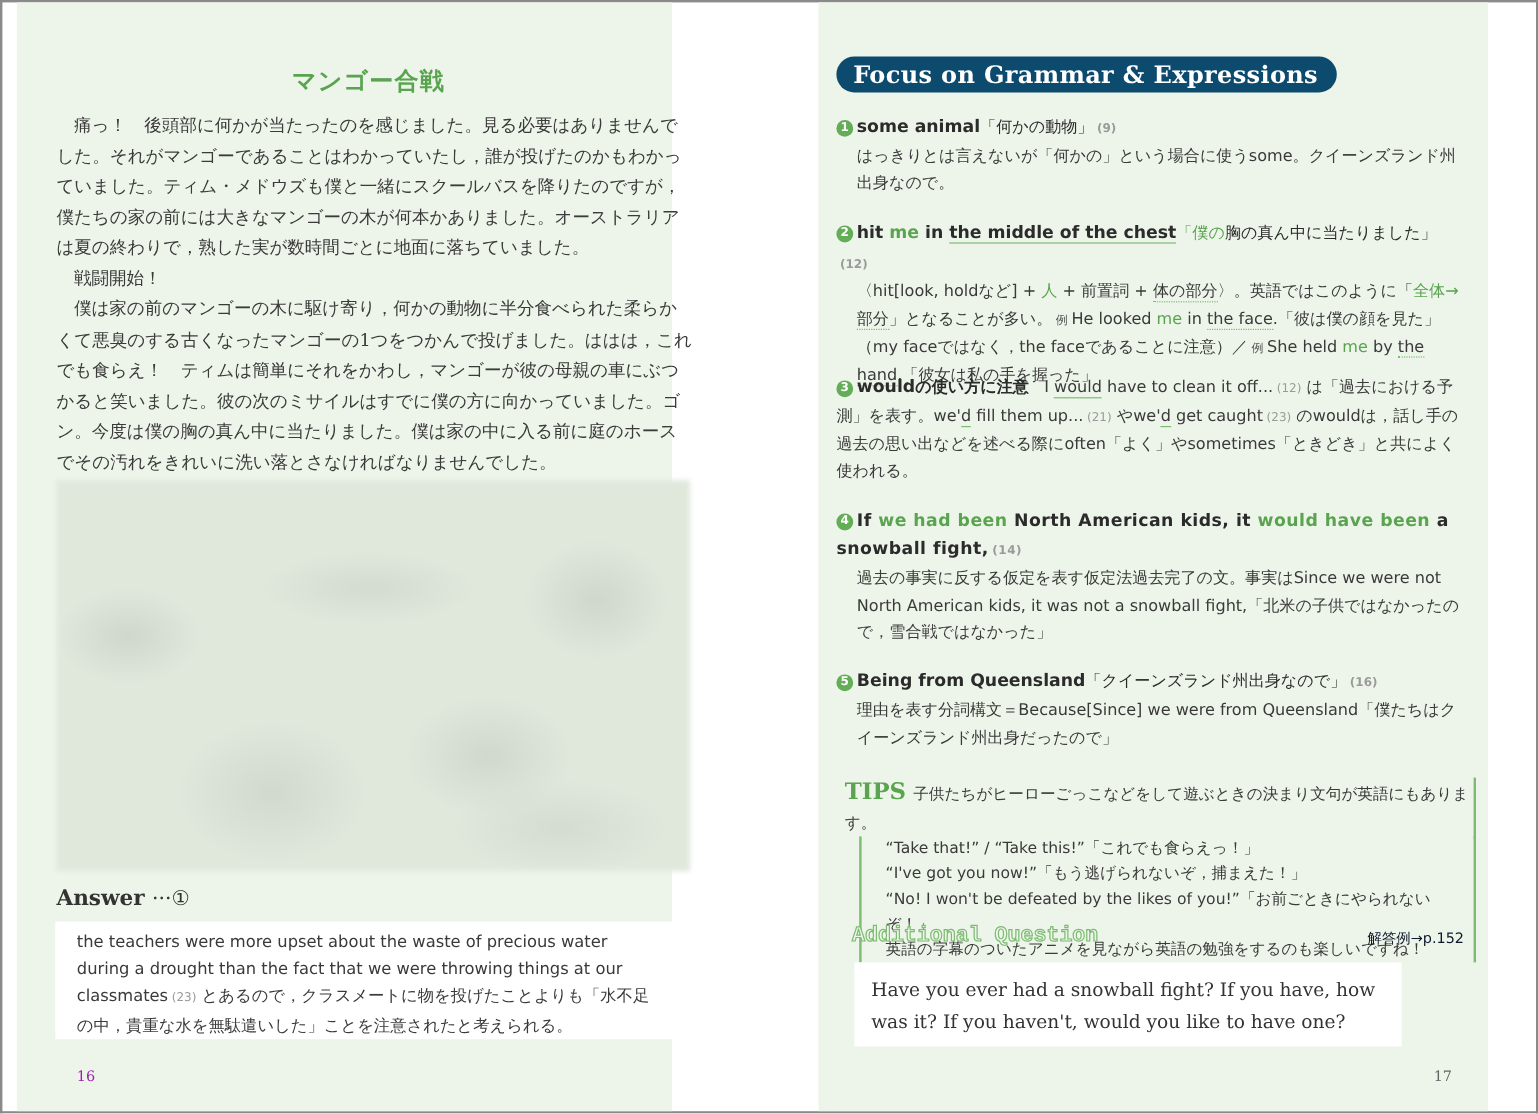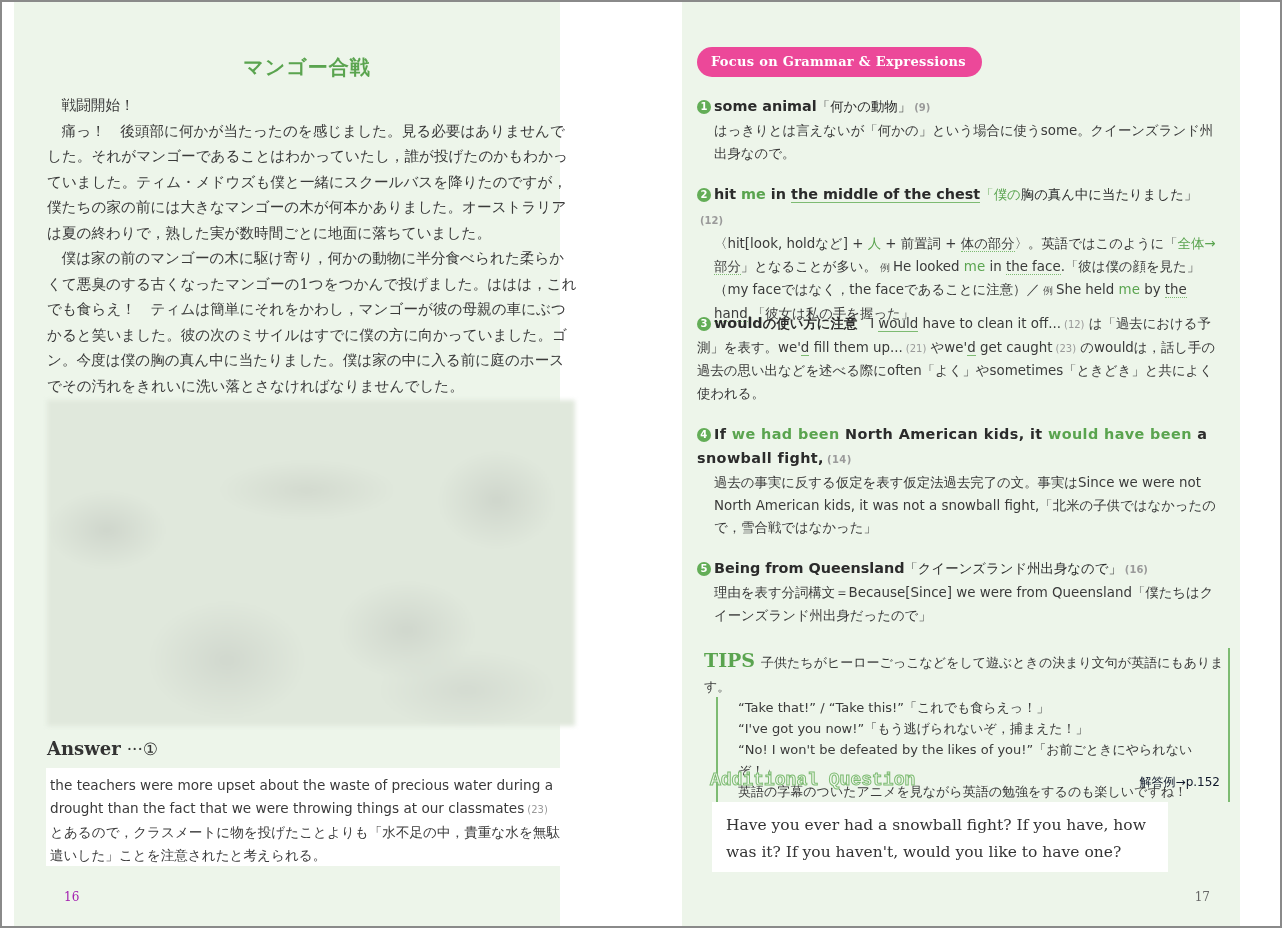--- a/index.html
+++ b/index.html
@@ -41,32 +41,32 @@
       #e0e8dc;
     filter:blur(2px);
   }
   .answer-heading {
     position:absolute; left:33px; top:736px; font-family:"DejaVu Serif","Liberation Serif",serif;
     font-size:18px; color:#333; font-weight:bold;
   }
   .answer-heading .num { font-weight:normal; font-size:17px; margin-left:6px; }
   .answer-box {
     position:absolute; left:32px; top:766px; width:524px; height:98px;
-    background:#ffffff; padding:6px 4px; box-sizing:border-box;
+    background:#ffffff; padding:6px 18px; box-sizing:border-box;
     font-size:13.6px; line-height:22.5px; color:#3a3a3a;
   }
   .ref { color:#9a9a9a; font-size:10px; margin-left:3px; }
   .page-num-left { position:absolute; left:50px; top:888px; font-family:"DejaVu Serif",serif; font-size:12px; color:#a21caf; }
 
   
   .section-pill {
     position:absolute; left:15px; top:45px; height:30px; padding:0 16px 0 14px;
-    background:#ec4899; border-radius:15px;
+    background:#0c4a6e; border-radius:15px;
     color:#fff; font-family:"DejaVu Serif","Liberation Serif",serif; font-weight:bold;
-    font-size:13px; line-height:30px; letter-spacing:0.3px;
+    font-size:20px; line-height:30px; letter-spacing:0.3px;
   }
   .item { position:absolute; left:15px; width:526px; font-size:13.4px; color:#3a3a3a; }
   .item .head { font-weight:bold; font-size:14.4px; line-height:24px; color:#2b2b2b; }
   .item .head .ja { font-weight:normal; font-size:13.4px; }
   .item .body { margin-left:17px; line-height:22.5px; }
   .bullet {
     display:inline-block; width:14px; height:14px; border-radius:50%; background:#63ad57;
     color:#fff; font-size:10px; line-height:14px; text-align:center; font-weight:bold;
     vertical-align:1px; margin-right:3px;
   }
@@ -102,22 +102,22 @@
 <body>
 
 <div class="frame-top"></div>
 <div class="frame-bottom"></div>
 <div class="frame-left"></div>
 <div class="frame-right"></div>
 
 <div class="page page-left">
   <div class="story-title">マンゴー合戦</div>
   <div class="story-body">
+    <p>痛っ！　後頭部に何かが当たったのを感じました。見る必要はありませんでした。それがマンゴーであることはわかっていたし，誰が投げたのかもわかっていました。ティム・メドウズも僕と一緒にスクールバスを降りたのですが，僕たちの家の前には大きなマンゴーの木が何本かありました。オーストラリアは夏の終わりで，熟した実が数時間ごとに地面に落ちていました。</p>
     <p>戦闘開始！</p>
-    <p>痛っ！　後頭部に何かが当たったのを感じました。見る必要はありませんでした。それがマンゴーであることはわかっていたし，誰が投げたのかもわかっていました。ティム・メドウズも僕と一緒にスクールバスを降りたのですが，僕たちの家の前には大きなマンゴーの木が何本かありました。オーストラリアは夏の終わりで，熟した実が数時間ごとに地面に落ちていました。</p>
     <p>僕は家の前のマンゴーの木に駆け寄り，何かの動物に半分食べられた柔らかくて悪臭のする古くなったマンゴーの1つをつかんで投げました。ははは，これでも食らえ！　ティムは簡単にそれをかわし，マンゴーが彼の母親の車にぶつかると笑いました。彼の次のミサイルはすでに僕の方に向かっていました。ゴン。今度は僕の胸の真ん中に当たりました。僕は家の中に入る前に庭のホースでその汚れをきれいに洗い落とさなければなりませんでした。</p>
   </div>
   <div class="photo"></div>
 
   <div class="answer-heading">
     <span>Answer</span><span class="num">···①</span>
   </div>
   <div class="answer-box">
     <span>the teachers were more upset about the waste of precious water during a drought than the fact that we were throwing things at our classmates</span><span class="ref">(23)</span>
     <span>とあるので，クラスメートに物を投げたことよりも「水不足の中，貴重な水を無駄遣いした」ことを注意されたと考えられる。</span>

